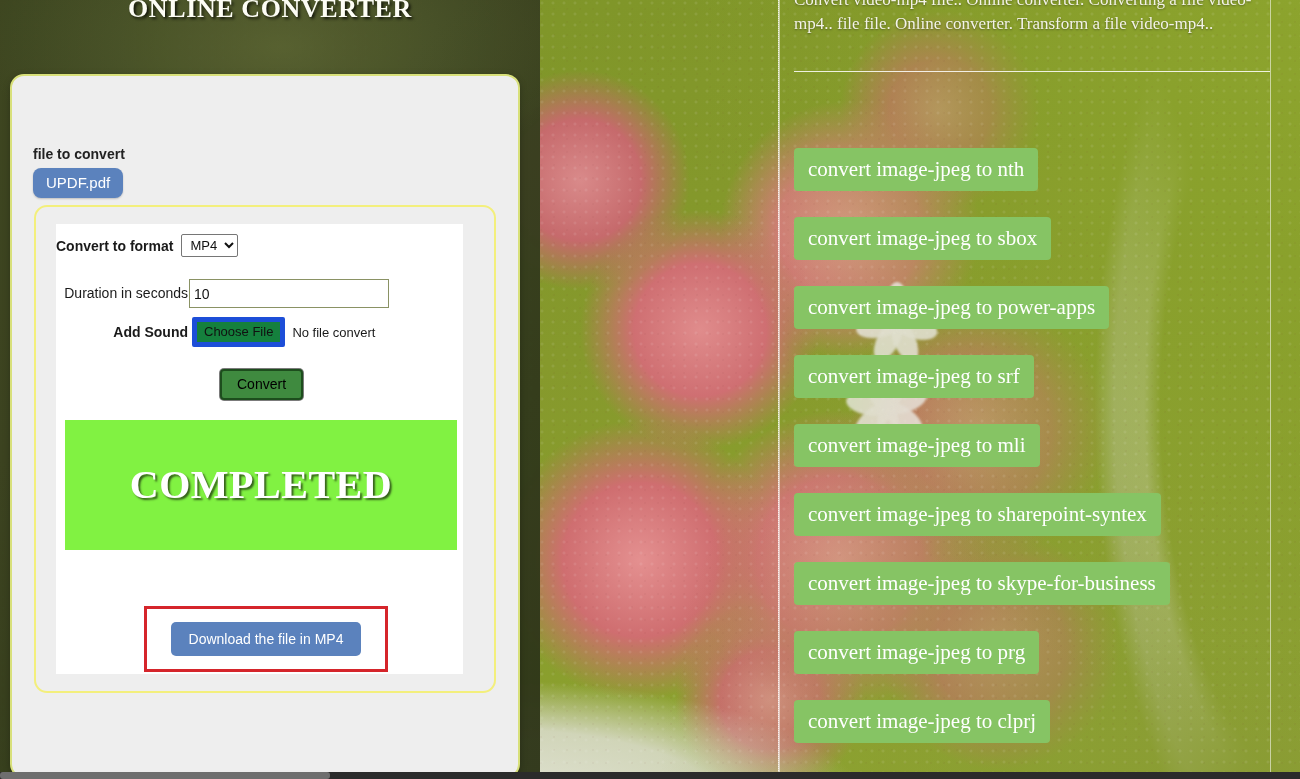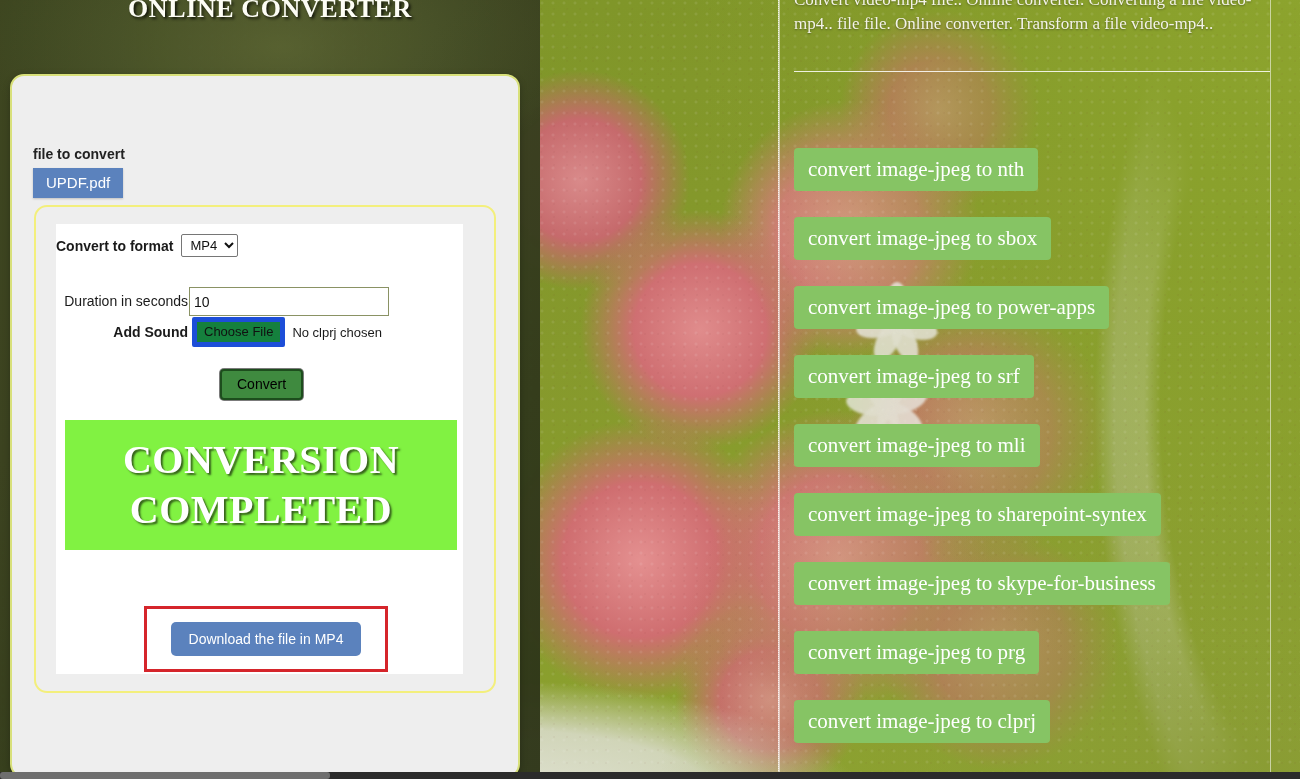--- a/index.html
+++ b/index.html
@@ -135,21 +135,21 @@
     color: #222;
   }
 
   .file-chip {
     position: absolute;
     left: 21px; top: 92px;
     background: #5b82bd;
     color: #ffffff;
     font-size: 15px;
     padding: 6px 13px 7px;
-    border-radius: 0;
+    border-radius: 8px;
     box-shadow: 0 1px 2px rgba(0,0,0,0.2);
     border: none;
     cursor: pointer;
     font-family: "Liberation Sans", sans-serif;
   }
 
   
   .inner-card {
     position: absolute;
     left: 22px; top: 129px;
@@ -180,21 +180,21 @@
   select.fmt {
     font-family: "Liberation Sans", sans-serif;
     font-size: 13px;
     padding: 2px 4px;
     border: 1px solid #767676;
     background: #ffffff;
     color: #111;
     border-radius: 2px;
   }
 
-  .row-duration { left: 0px; top: 55px; width: 407px; margin-top: 8px; }
+  .row-duration { left: 0px; top: 55px; width: 407px; }
   .lbl-duration {
     width: 132px;
     text-align: right;
     font-size: 14px;
     color: #1a1a1a;
     line-height: 17px;
     padding-right: 1px;
   }
   input.dur {
     width: 190px;
@@ -409,27 +409,26 @@
       </div>
 
       <div class="row row-duration">
         <span class="lbl-duration">Duration in seconds</span>
         <input class="dur" type="text" value="10" style="">
       </div>
 
       <div class="row row-sound">
         <span class="lbl-sound">Add Sound</span>
         <button class="choose-file-btn">Choose File</button>
-        <span class="no-file-txt">No clprj chosen</span>
+        <span class="no-file-txt">No file convert</span>
       </div>
 
       <button class="convert-btn">Convert</button>
 
       <div class="completed-banner">
-        <div>CONVERSION</div>
         <div>COMPLETED</div>
       </div>
 
       <div class="download-wrap">
         <button class="download-btn">Download the file in MP4</button>
       </div>
 
     </div>
   </div>
 

